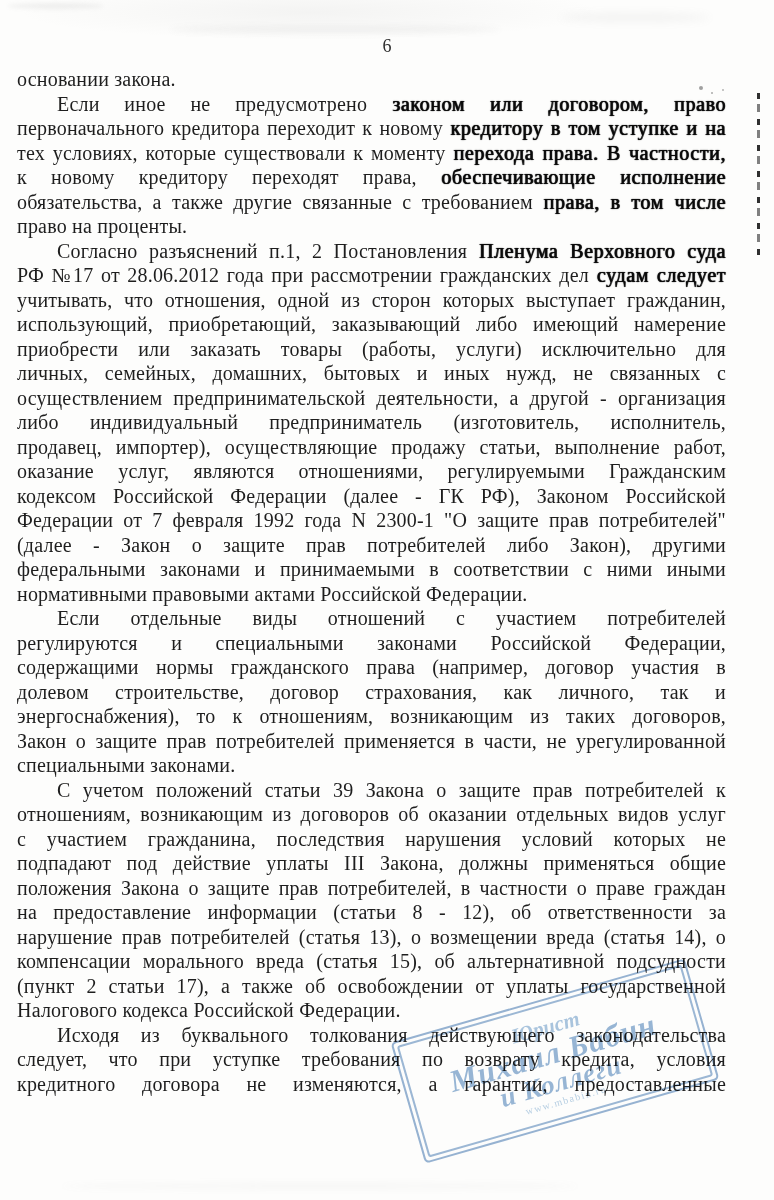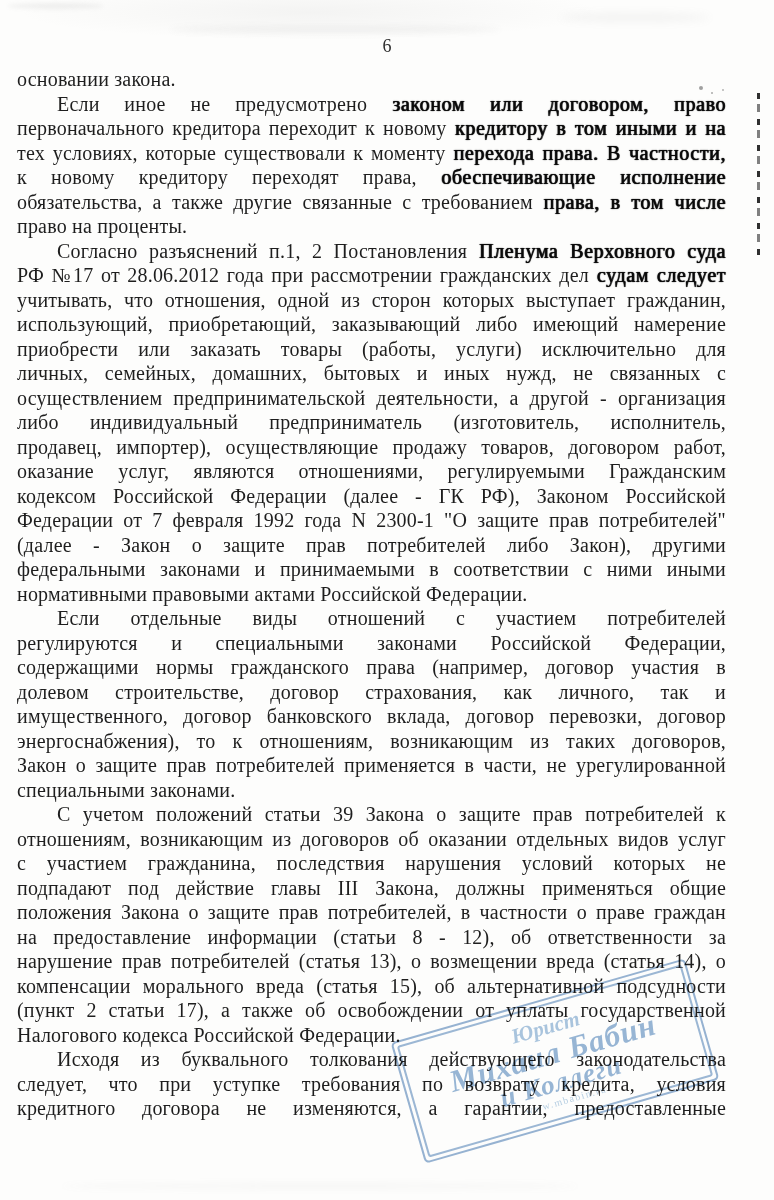--- a/index.html
+++ b/index.html
@@ -99,52 +99,51 @@
   <div class="artifact blur-smudge sm1"></div>
   <div class="artifact blur-smudge sm2"></div>
   <div class="artifact blur-smudge sm3"></div>
   <div class="artifact blur-smudge sm4"></div>
 
   <div class="page-number">6</div>
 
   <div class="text-block">
       <div class="line end"><span>основании закона.</span></div>
       <div class="line indent"><span>Если иное не предусмотрено</span><span class="smudge"> законом или договором, право</span></div>
-      <div class="line"><span>первоначального кредитора переходит к новому</span><span class="smudge"> кредитору в том иными и на</span></div>
+      <div class="line"><span>первоначального кредитора переходит к новому</span><span class="smudge"> кредитору в том уступке и на</span></div>
       <div class="line"><span>тех условиях, которые существовали к моменту</span><span class="smudge"> перехода права. В частности,</span></div>
       <div class="line"><span>к новому кредитору переходят права,</span><span class="smudge"> обеспечивающие исполнение</span></div>
       <div class="line"><span>обязательства, а также другие связанные с требованием</span><span class="smudge"> права, в том числе</span></div>
       <div class="line end"><span>право на проценты.</span></div>
       <div class="line indent"><span>Согласно разъяснений п.1, 2 Постановления</span><span class="smudge"> Пленума Верховного суда</span></div>
       <div class="line"><span>РФ №17 от 28.06.2012 года при рассмотрении гражданских дел</span><span class="smudge"> судам следует</span></div>
       <div class="line"><span>учитывать, что отношения, одной из сторон которых выступает гражданин,</span></div>
       <div class="line"><span>использующий, приобретающий, заказывающий либо имеющий намерение</span></div>
       <div class="line"><span>приобрести или заказать товары (работы, услуги) исключительно для</span></div>
       <div class="line"><span>личных, семейных, домашних, бытовых и иных нужд, не связанных с</span></div>
       <div class="line"><span>осуществлением предпринимательской деятельности, а другой - организация</span></div>
       <div class="line"><span>либо индивидуальный предприниматель (изготовитель, исполнитель,</span></div>
-      <div class="line"><span>продавец, импортер), осуществляющие продажу товаров, договором работ,</span></div>
+      <div class="line"><span>продавец, импортер), осуществляющие продажу статьи, выполнение работ,</span></div>
       <div class="line"><span>оказание услуг, являются отношениями, регулируемыми Гражданским</span></div>
       <div class="line"><span>кодексом Российской Федерации (далее - ГК РФ), Законом Российской</span></div>
       <div class="line"><span>Федерации от 7 февраля 1992 года N 2300-1 "О защите прав потребителей"</span></div>
       <div class="line"><span>(далее - Закон о защите прав потребителей либо Закон), другими</span></div>
       <div class="line"><span>федеральными законами и принимаемыми в соответствии с ними иными</span></div>
       <div class="line end"><span>нормативными правовыми актами Российской Федерации.</span></div>
       <div class="line indent"><span>Если отдельные виды отношений с участием потребителей</span></div>
       <div class="line"><span>регулируются и специальными законами Российской Федерации,</span></div>
       <div class="line"><span>содержащими нормы гражданского права (например, договор участия в</span></div>
       <div class="line"><span>долевом строительстве, договор страхования, как личного, так и</span></div>
-      <div class="line"><span>имущественного, договор банковского вклада, договор перевозки, договор</span></div>
       <div class="line"><span>энергоснабжения), то к отношениям, возникающим из таких договоров,</span></div>
       <div class="line"><span>Закон о защите прав потребителей применяется в части, не урегулированной</span></div>
       <div class="line end"><span>специальными законами.</span></div>
       <div class="line indent"><span>С учетом положений статьи 39 Закона о защите прав потребителей к</span></div>
       <div class="line"><span>отношениям, возникающим из договоров об оказании отдельных видов услуг</span></div>
       <div class="line"><span>с участием гражданина, последствия нарушения условий которых не</span></div>
-      <div class="line"><span>подпадают под действие главы III Закона, должны применяться общие</span></div>
+      <div class="line"><span>подпадают под действие уплаты III Закона, должны применяться общие</span></div>
       <div class="line"><span>положения Закона о защите прав потребителей, в частности о праве граждан</span></div>
       <div class="line"><span>на предоставление информации (статьи 8 - 12), об ответственности за</span></div>
       <div class="line"><span>нарушение прав потребителей (статья 13), о возмещении вреда (статья 14), о</span></div>
       <div class="line"><span>компенсации морального вреда (статья 15), об альтернативной подсудности</span></div>
       <div class="line"><span>(пункт 2 статьи 17), а также об освобождении от уплаты государственной</span></div>
       <div class="line end"><span>Налогового кодекса Российской Федерации.</span></div>
       <div class="line indent"><span>Исходя из буквального толкования действующего законодательства</span></div>
       <div class="line"><span>следует, что при уступке требования по возврату кредита, условия</span></div>
       <div class="line"><span>кредитного договора не изменяются, а гарантии, предоставленные</span></div>
     </div>

